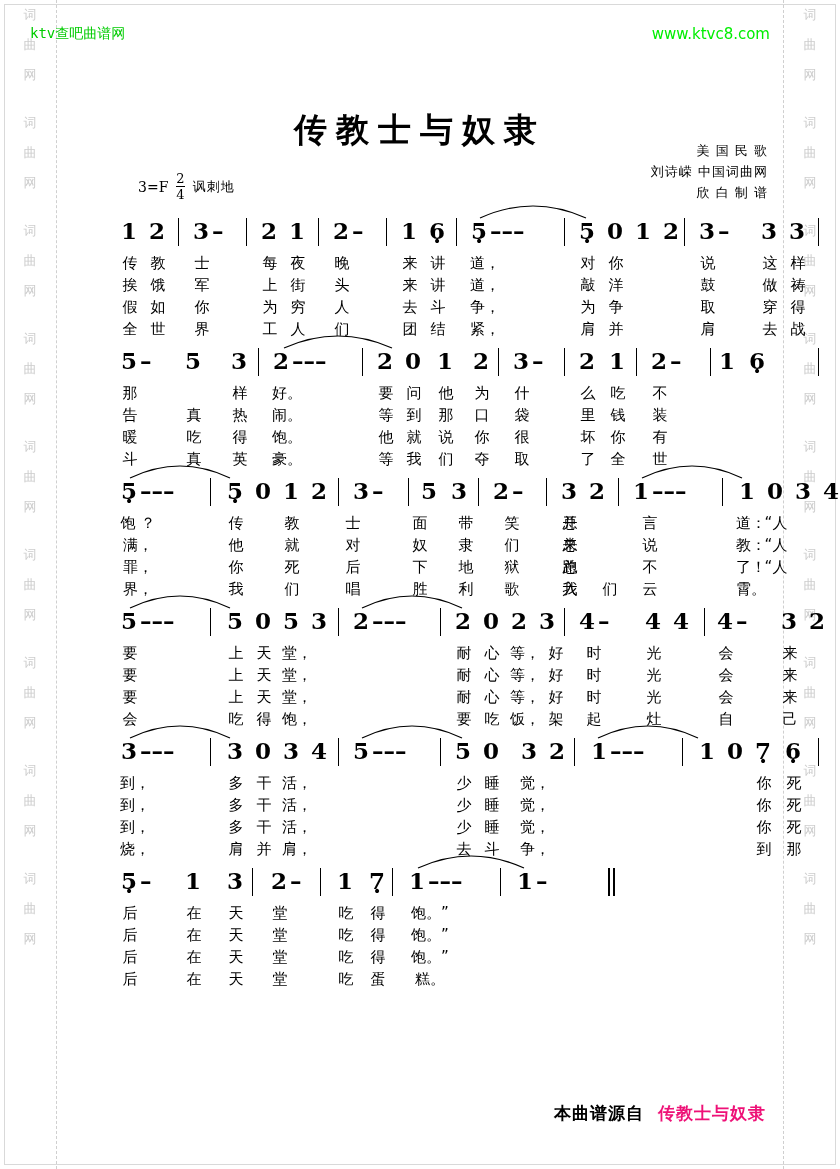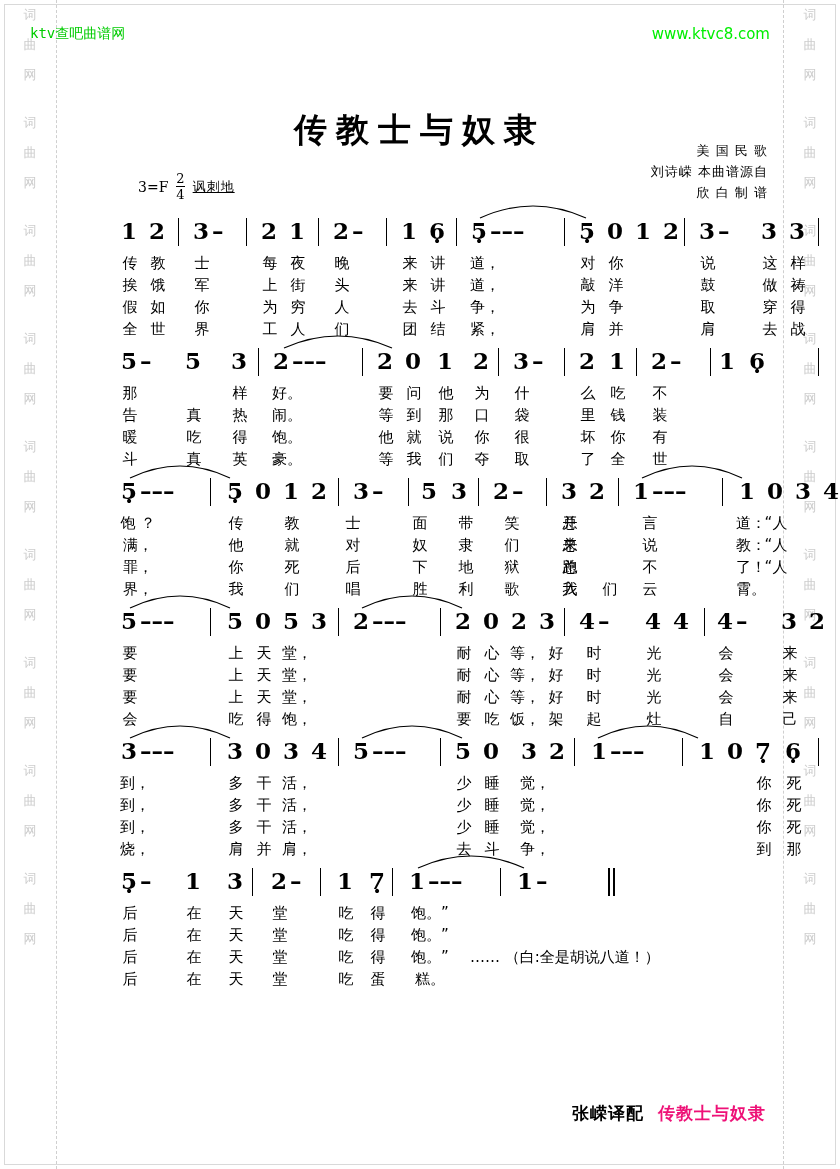--- a/index.html
+++ b/index.html
@@ -62,21 +62,21 @@
     display:flex;align-items:center;font-size:14px;
   }
   .meta .key{font-family:"DejaVu Serif","Liberation Serif",serif;font-size:14px;}
   .meta .tsig{
     display:inline-flex;flex-direction:column;align-items:center;
     margin:0 8px;font-size:13px;line-height:13px;
     font-family:"DejaVu Serif","Liberation Serif",serif;
   }
   .meta .tsig .num{display:block;padding-bottom:1px;}
   .meta .tsig .den{display:block;border-top:1px solid #000;padding-top:1px;}
-  .meta .mood{font-size:13px;letter-spacing:1px;text-decoration:underline;}
+  .meta .mood{font-size:13px;letter-spacing:1px;}
 
   
   .systems{position:absolute;left:118px;top:216px;width:610px;}
   .system{position:relative;height:130px;}
   .noterow{
     position:relative;height:34px;
     font-family:"DejaVu Serif","Liberation Serif",serif;
   }
   .cell{
     position:absolute;top:0;text-align:center;
@@ -200,21 +200,21 @@
     <span class="gap"></span>
   </div>
 
 <div class="brand-left">ktv查吧曲谱网</div>
 <div class="brand-right">www.ktvc8.com</div>
 
 <div class="song-title">传教士与奴隶</div>
 
 <div class="credits">
   <div>美 国 民 歌</div>
-  <div>刘诗嵘 本曲谱源自</div>
+  <div>刘诗嵘 中国词曲网</div>
   <div>欣 白 制 谱</div>
 </div>
 
 <div class="meta">
   <span class="key">3=F</span>
   <span class="tsig">
     <span class="num">2</span>
     <span class="den">4</span>
   </span>
   <span class="mood">讽刺地</span>
@@ -728,30 +728,29 @@
           <span class="ly" style="left:288px;width:48px;">饱。”</span>
         </div>
         <div class="lyricline">
           <span class="ly" style="left:0px;width:24px;">后</span>
           <span class="ly" style="left:64px;width:24px;">在</span>
           <span class="ly" style="left:106px;width:24px;">天</span>
           <span class="ly" style="left:150px;width:24px;">堂</span>
           <span class="ly" style="left:216px;width:24px;">吃</span>
           <span class="ly" style="left:248px;width:24px;">得</span>
           <span class="ly" style="left:288px;width:48px;">饱。”</span>
-          <span class="ly left" style="left:352px;width:320px;">…… （白:全是胡说八道！）</span>
         </div>
         <div class="lyricline">
           <span class="ly" style="left:0px;width:24px;">后</span>
           <span class="ly" style="left:64px;width:24px;">在</span>
           <span class="ly" style="left:106px;width:24px;">天</span>
           <span class="ly" style="left:150px;width:24px;">堂</span>
           <span class="ly" style="left:216px;width:24px;">吃</span>
           <span class="ly" style="left:248px;width:24px;">蛋</span>
           <span class="ly" style="left:288px;width:48px;">糕。</span>
         </div>
       </div>
     </div>
   </div>
 
 <div class="footer">
-  <span class="src">张嵘译配</span><span class="site">传教士与奴隶</span>
+  <span class="src">本曲谱源自</span><span class="site">传教士与奴隶</span>
 </div>
 
 </body></html>

